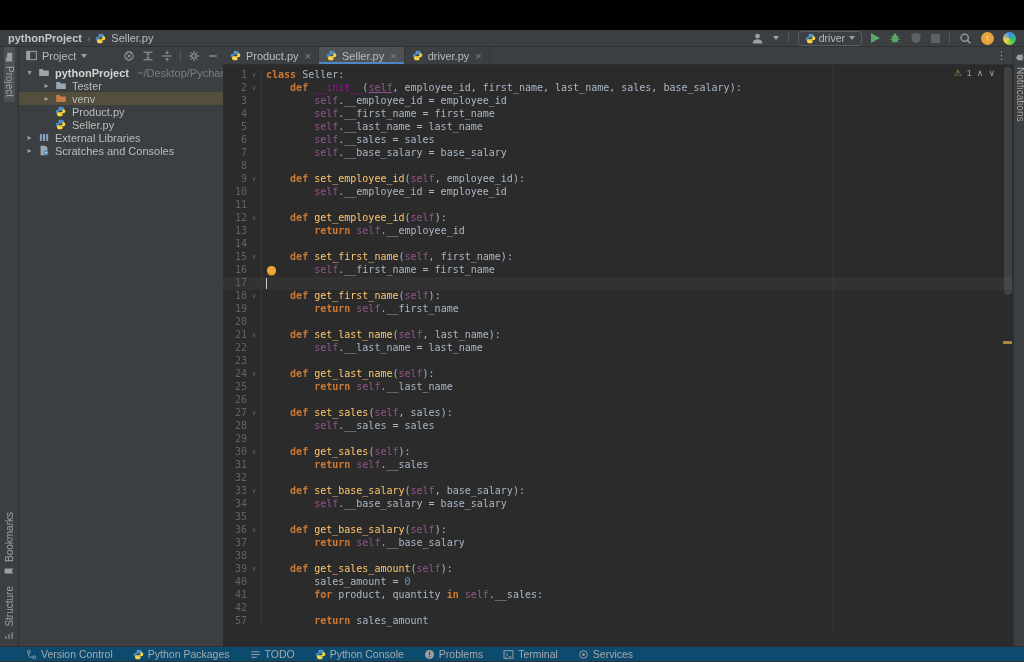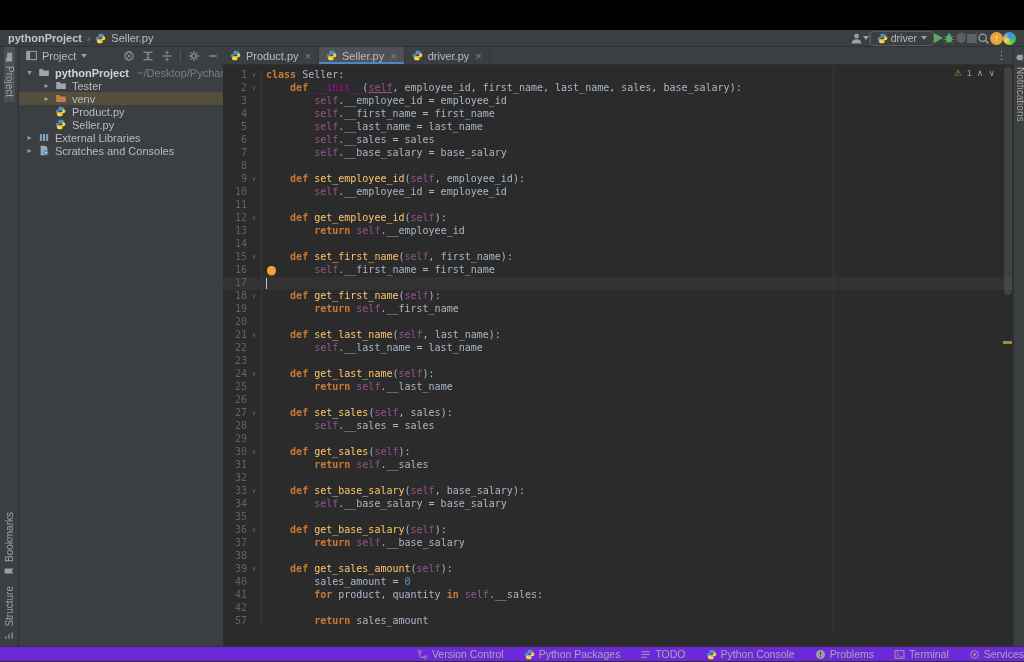--- a/index.html
+++ b/index.html
@@ -7,21 +7,21 @@
        -webkit-font-smoothing:antialiased;}
   .app{width:1024px;height:662px;display:flex;flex-direction:column;margin-top:8px;}
   
   .os-bar{height:22px;background:#000;flex:none;}
   
   .header{height:16px;flex:none;background:#3c3f41;border-bottom:1px solid #2f3133;
           display:flex;align-items:center;justify-content:space-between;padding:0 8px;}
   .crumbs{display:flex;align-items:center;gap:5px;font-size:11px;color:#bbbbbb;}
   .crumbs .proj{font-weight:bold;color:#c5c5c5;}
   .crumbs .sep{color:#787a7c;font-size:10px;}
-  .hright{display:flex;align-items:center;}
+  .hright{display:flex;align-items:center;gap:9px;}
   .iconbtn{display:flex;align-items:center;justify-content:center;cursor:default;}
   .pill{display:flex;align-items:center;gap:4px;border:1px solid #5a5d5f;border-radius:4px;
         padding:0 6px;height:13px;font-size:10.5px;color:#bbbbbb;}
   .caret-down{width:0;height:0;border-left:3px solid transparent;border-right:3px solid transparent;
         border-top:4px solid #9da0a3;display:inline-block;}
   .play{width:0;height:0;border-left:9px solid #59a869;border-top:5px solid transparent;border-bottom:5px solid transparent;}
   .stop{width:9px;height:9px;background:#5d6163;}
   .hsep{width:1px;height:12px;background:#515557;}
   .orange-dot{width:13px;height:13px;border-radius:50%;background:#e8a33d;color:#fff;font-size:9px;
         display:flex;align-items:center;justify-content:center;line-height:1;}
@@ -68,22 +68,22 @@
   .bulb{position:absolute;left:44px;top:2px;width:9px;height:9px;border-radius:50%;background:#eda73c;box-shadow:0 1px 0 #8a6223;}
   .caret{position:absolute;left:43px;top:1px;width:1px;height:11px;background:#c8c8c8;}
   .margin-guide{position:absolute;left:610px;top:0;bottom:0;width:1px;background:#36393a;}
   .inspections{position:absolute;top:3px;right:18px;display:flex;align-items:center;gap:5px;font-size:9px;color:#9da0a3;}
   .inspections .warn{color:#b8a04a;font-size:9px;}
   .scroll-thumb{position:absolute;right:1px;top:2px;width:8px;height:228px;background:rgba(164,168,172,.18);border-radius:4px;}
   .warn-tick{position:absolute;right:1px;top:276px;width:9px;height:3px;background:#a58a3c;}
   .bcrumb{height:13px;flex:none;background:#313335;border-top:1px solid #2a2c2e;display:flex;align-items:center;
           padding-left:8px;font-size:10.5px;color:#bbbbbb;}
   
-  .toolbar-bottom{height:14px;flex:none;background:#6d28d9;border-top:1px solid #2f3133;display:flex;align-items:center;
-          gap:20px;padding-left:10px;font-size:10.5px;color:#a7a9ab;justify-content:flex-end;}
+  .toolbar-bottom{height:14px;flex:none;background:#0c4a6e;border-top:1px solid #2f3133;display:flex;align-items:center;
+          gap:20px;padding-left:26px;font-size:10.5px;color:#a7a9ab;}
   .twbtn{display:flex;align-items:center;gap:4px;}
   
   .statusbar{height:11px;flex:none;background:#3c3f41;border-top:1px solid #2f3133;display:flex;align-items:center;
           justify-content:space-between;padding:0 8px;font-size:10px;color:#a7a9ab;}
   .sb-right{display:flex;align-items:center;gap:14px;}
   .sb-sq{width:8px;height:8px;border:1px solid #9da0a3;border-radius:1px;}
   svg{display:block;}
 </style>
 </head>
 <body>

